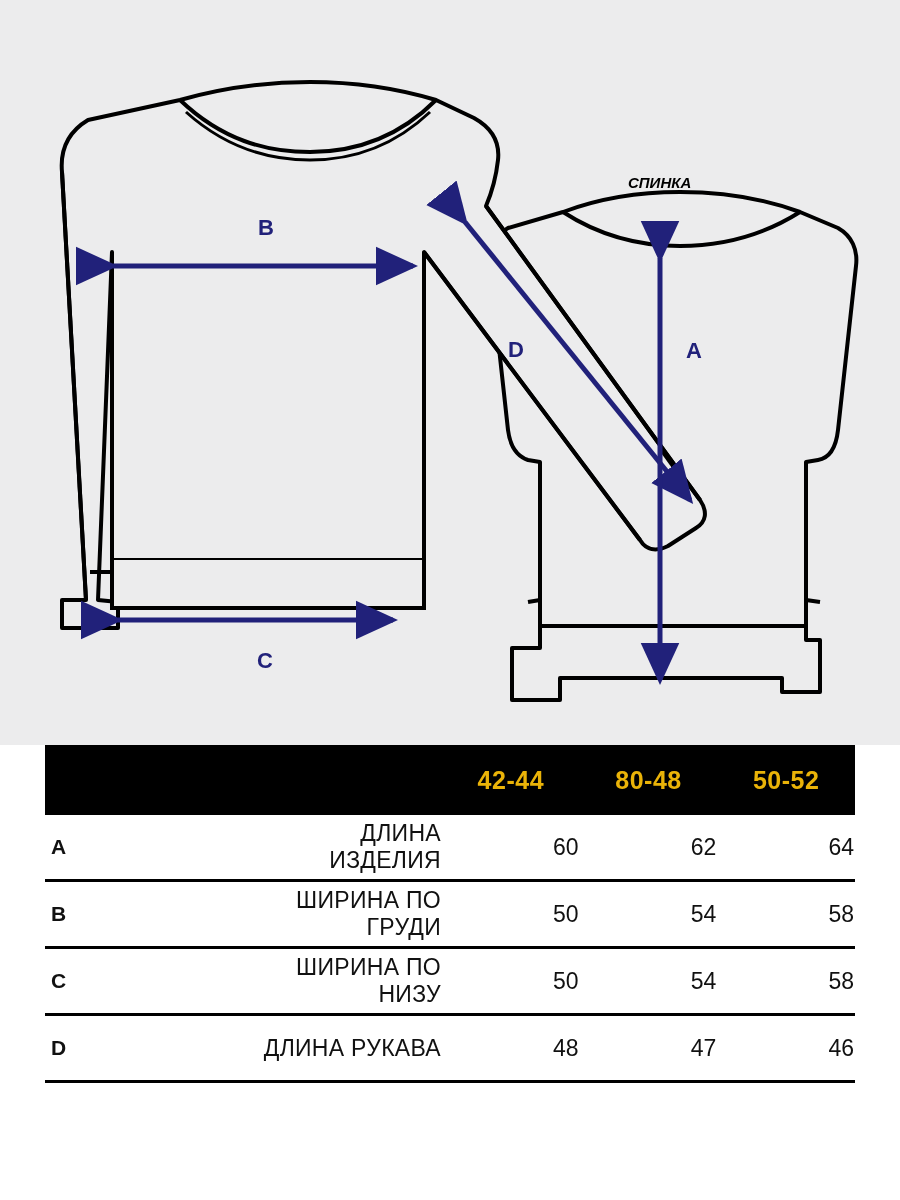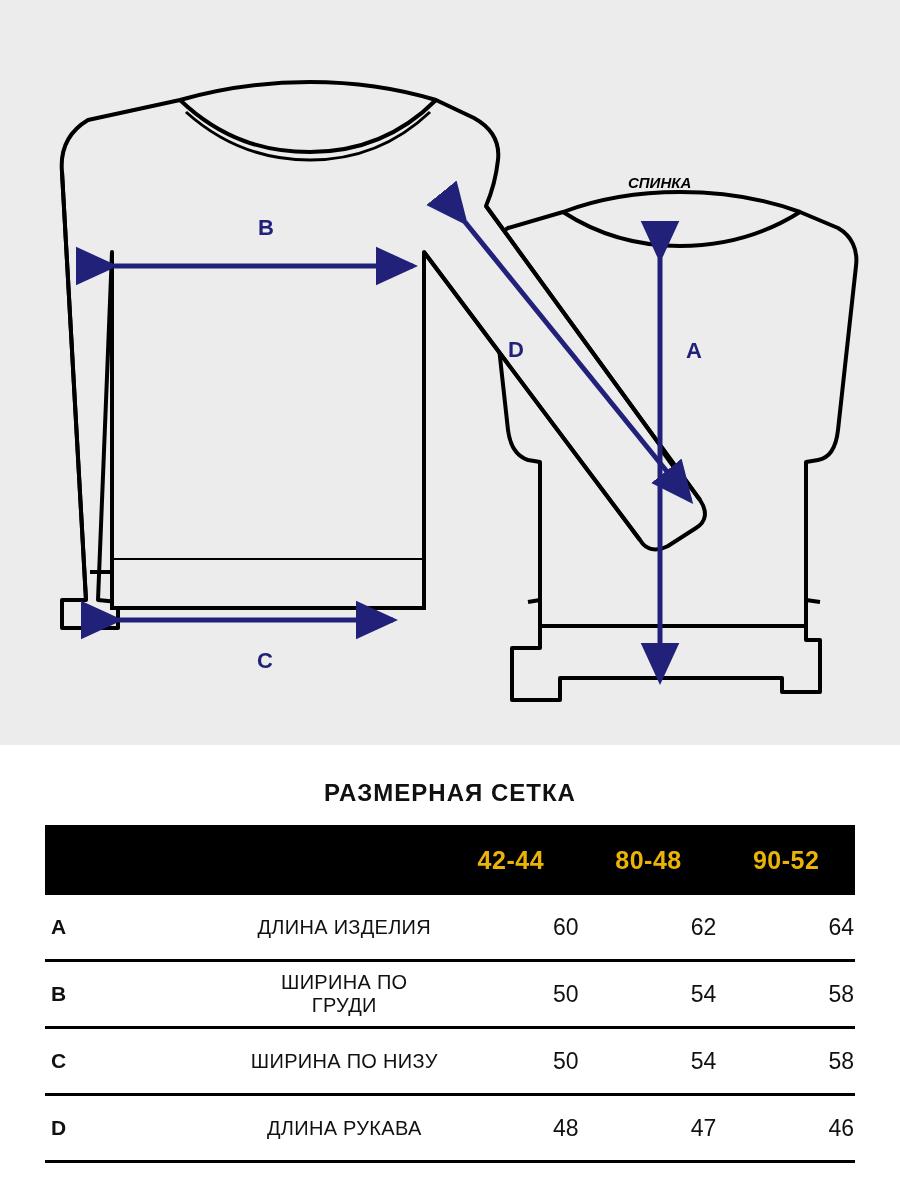--- a/index.html
+++ b/index.html
@@ -91,22 +91,22 @@
     vertical-align: middle;
   }
   table.size-grid tbody td.code {
     width: 48px;
     font-weight: bold;
     font-size: 21px;
     text-align: left;
     padding-left: 6px;
   }
   table.size-grid tbody td.name {
-    text-align: center;
-    font-size: 20px;
+    text-align: right;
+    font-size: 23px;
     letter-spacing: 0.3px;
     padding-left: 4px;
   }
   table.size-grid tbody tr:last-child td {
     border-bottom: 3px solid #000;
   }
 </style>
 </head>
 <body>
 
@@ -217,29 +217,28 @@
 
       <text class="label-back" x="628" y="188">СПИНКА</text>
       <text class="label-dim" x="258" y="235">B</text>
       <text class="label-dim" x="257" y="668">C</text>
       <text class="label-dim" x="508" y="357">D</text>
       <text class="label-dim" x="686" y="358">A</text>
     </svg>
   </div>
 
   <div class="table-wrap">
-    <div class="table-title">РАЗМЕРНАЯ СЕТКА</div>
 
     <table class="size-grid">
       <thead>
         <tr>
           <th class="head-blank" colspan="2"></th>
           <th>42-44</th>
           <th>80-48</th>
-          <th>90-52</th>
+          <th>50-52</th>
         </tr>
       </thead>
       <tbody>
         <tr>
           <td class="code">A</td>
           <td class="name">ДЛИНА ИЗДЕЛИЯ</td>
           <td>60</td>
           <td>62</td>
           <td>64</td>
         </tr>

